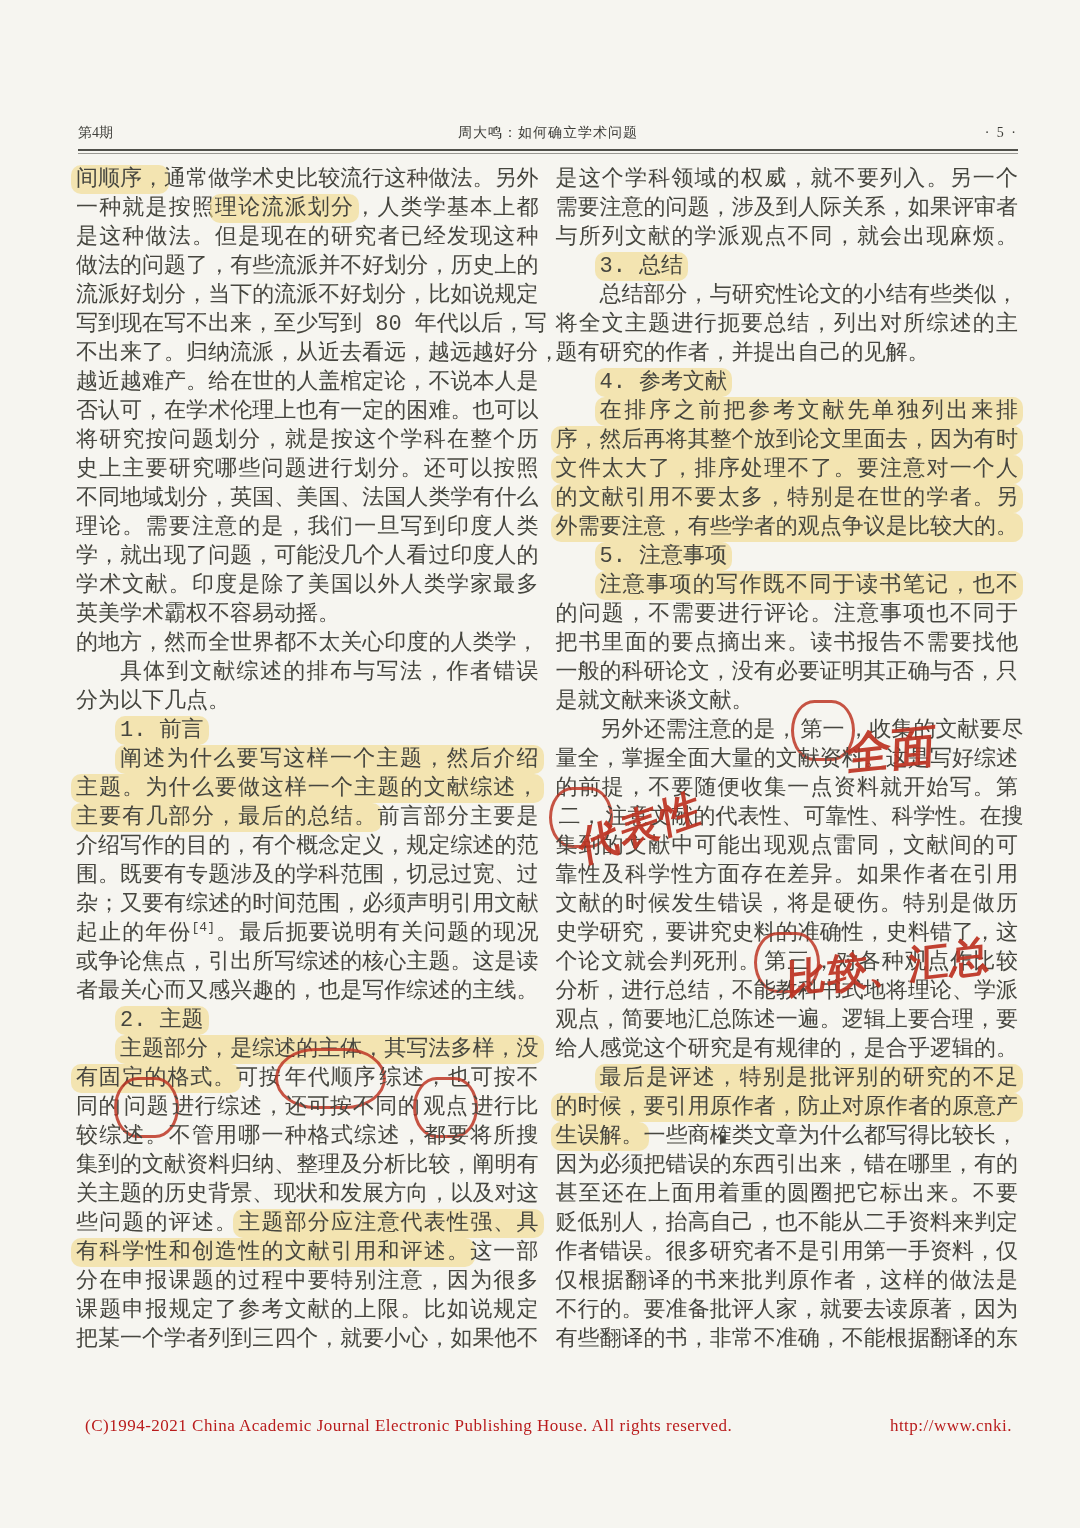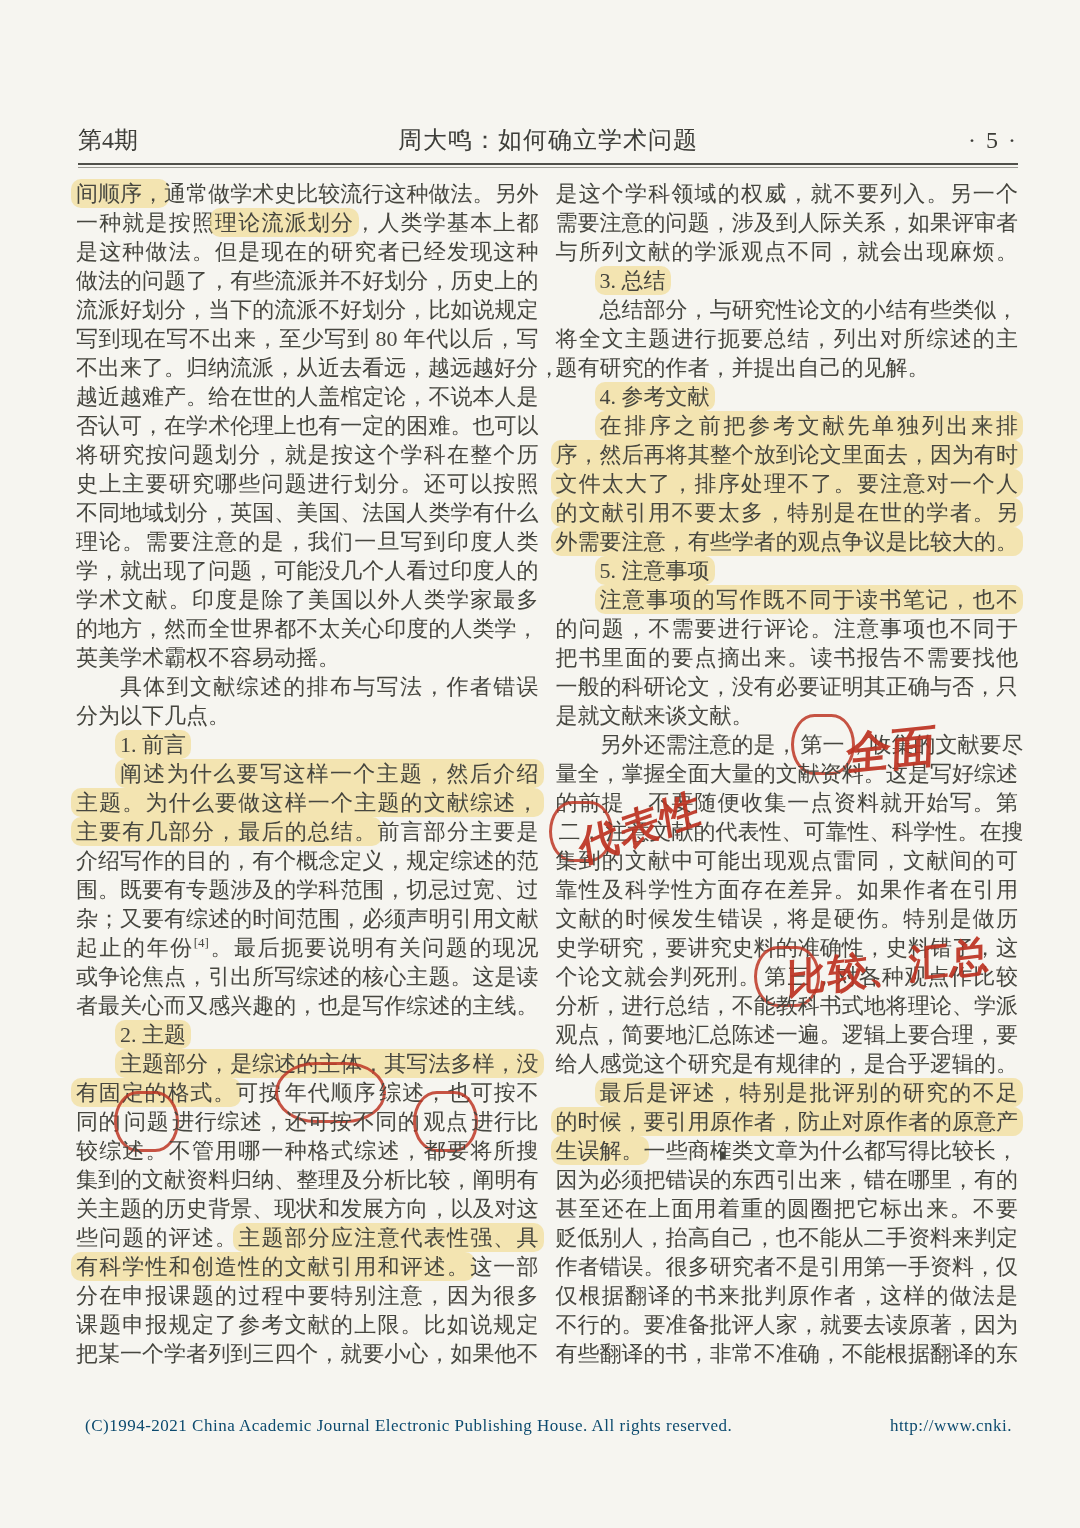--- a/index.html
+++ b/index.html
@@ -9,37 +9,37 @@
     margin:0 auto;
     background:#f6f5f0;
     overflow:hidden;
     font-family:"Liberation Serif","DejaVu Serif",serif;
     color:#45453f;
   }
   
   .header{
     margin:124px 62px 0 78px;
     display:flex;align-items:baseline;
-    font-size:24px;color:#3d3d38;
+    font-size:14px;color:#3d3d38;
   }
   .header .h-left{flex:1;text-align:left;}
   .header .h-center{flex:2;text-align:center;letter-spacing:1px;}
   .header .h-right{flex:1;text-align:right;letter-spacing:2px;}
   .rule{
     margin:7px 62px 0 78px;
     border-top:2.5px solid #50504a;
     border-bottom:1.5px solid #9a9993;
     height:2px;
   }
   
   .body{
     display:flex;gap:17px;
     margin:11px 62px 0 76px;
   }
-  .col{flex:1;min-width:0;}
+  .col{flex:1;min-width:0;font-family:Liberation Mono, monospace;}
   .line{
     font-size:22px;
     line-height:29px;
     height:29px;
     white-space:nowrap;
     text-align:justify;
     text-align-last:justify;
     color:#46463f;
   }
   .line.ind{text-indent:44px;}
@@ -68,21 +68,21 @@
     white-space:nowrap;
     pointer-events:none;
   }
   .hw-quanmian{left:846px;top:720px;font-size:45px;transform:rotate(-6deg) skewX(-8deg);}
   .hw-daibiaoxing{left:576px;top:800px;font-size:41px;transform:rotate(-19deg) skewX(-10deg);letter-spacing:2px;}
   .hw-bijiao{left:786px;top:940px;font-size:40px;transform:rotate(-7deg) skewX(-7deg);letter-spacing:1px;}
   
   .footer{
     position:absolute;left:85px;right:68px;top:1416px;
     display:flex;justify-content:space-between;align-items:baseline;
-    font-size:17px;color:#0c4a6e;letter-spacing:.5px;
+    font-size:17px;color:#b91c1c;letter-spacing:.5px;
   }
 </style>
 </head>
 <body>
 
 <div class="page">
 
   <div class="header">
     <span class="h-left">第4期</span>
     <span class="h-center">周大鸣：如何确立学术问题</span>
@@ -100,22 +100,22 @@
         <div class="line"><span>写到现在写不出来，至少写到 80 年代以后，写</span></div>
         <div class="line"><span>不出来了。归纳流派，从近去看远，越远越好分，</span></div>
         <div class="line"><span>越近越难产。给在世的人盖棺定论，不说本人是</span></div>
         <div class="line"><span>否认可，在学术伦理上也有一定的困难。也可以</span></div>
         <div class="line"><span>将研究按问题划分，就是按这个学科在整个历</span></div>
         <div class="line"><span>史上主要研究哪些问题进行划分。还可以按照</span></div>
         <div class="line"><span>不同地域划分，英国、美国、法国人类学有什么</span></div>
         <div class="line"><span>理论。需要注意的是，我们一旦写到印度人类</span></div>
         <div class="line"><span>学，就出现了问题，可能没几个人看过印度人的</span></div>
         <div class="line"><span>学术文献。印度是除了美国以外人类学家最多</span></div>
+        <div class="line end"><span>英美学术霸权不容易动摇。</span></div>
         <div class="line"><span>的地方，然而全世界都不太关心印度的人类学，</span></div>
-        <div class="line end"><span>英美学术霸权不容易动摇。</span></div>
         <div class="line ind"><span>具体到文献综述的排布与写法，作者错误</span></div>
         <div class="line end"><span>分为以下几点。</span></div>
         <div class="line ind end"><span class="hl">1. 前言</span></div>
         <div class="line ind"><span class="hl">阐述为什么要写这样一个主题，然后介绍</span></div>
         <div class="line"><span class="hl">主题。为什么要做这样一个主题的文献综述，</span></div>
         <div class="line"><span class="hl">主要有几部分，最后的总结。</span><span>前言部分主要是</span></div>
         <div class="line"><span>介绍写作的目的，有个概念定义，规定综述的范</span></div>
         <div class="line"><span>围。既要有专题涉及的学科范围，切忌过宽、过</span></div>
         <div class="line"><span>杂；又要有综述的时间范围，必须声明引用文献</span></div>
         <div class="line"><span>起止的年份</span><span class="sup">[4]</span><span>。最后扼要说明有关问题的现况</span></div>

